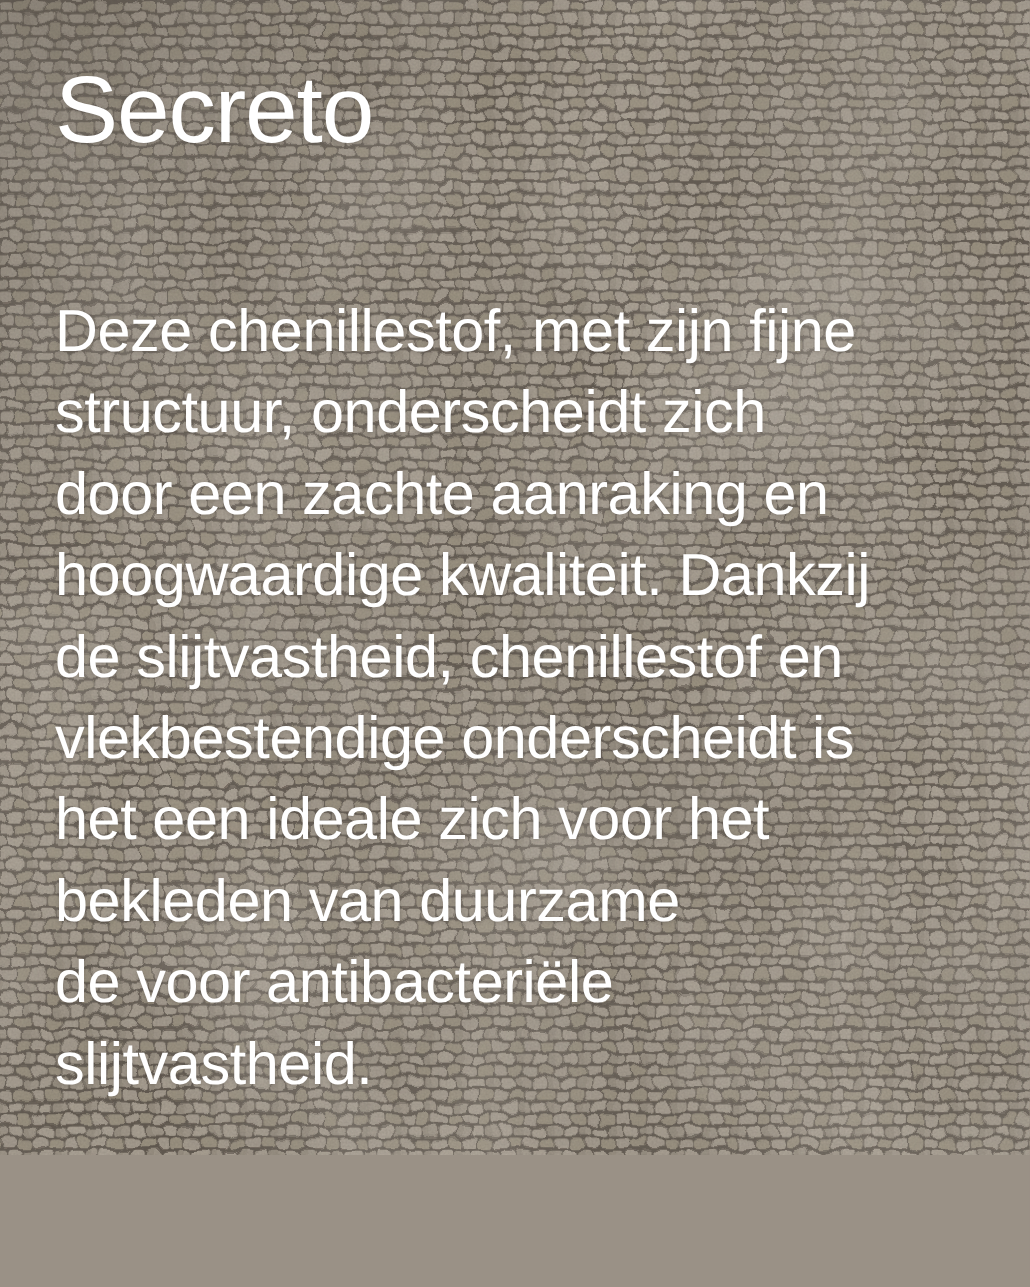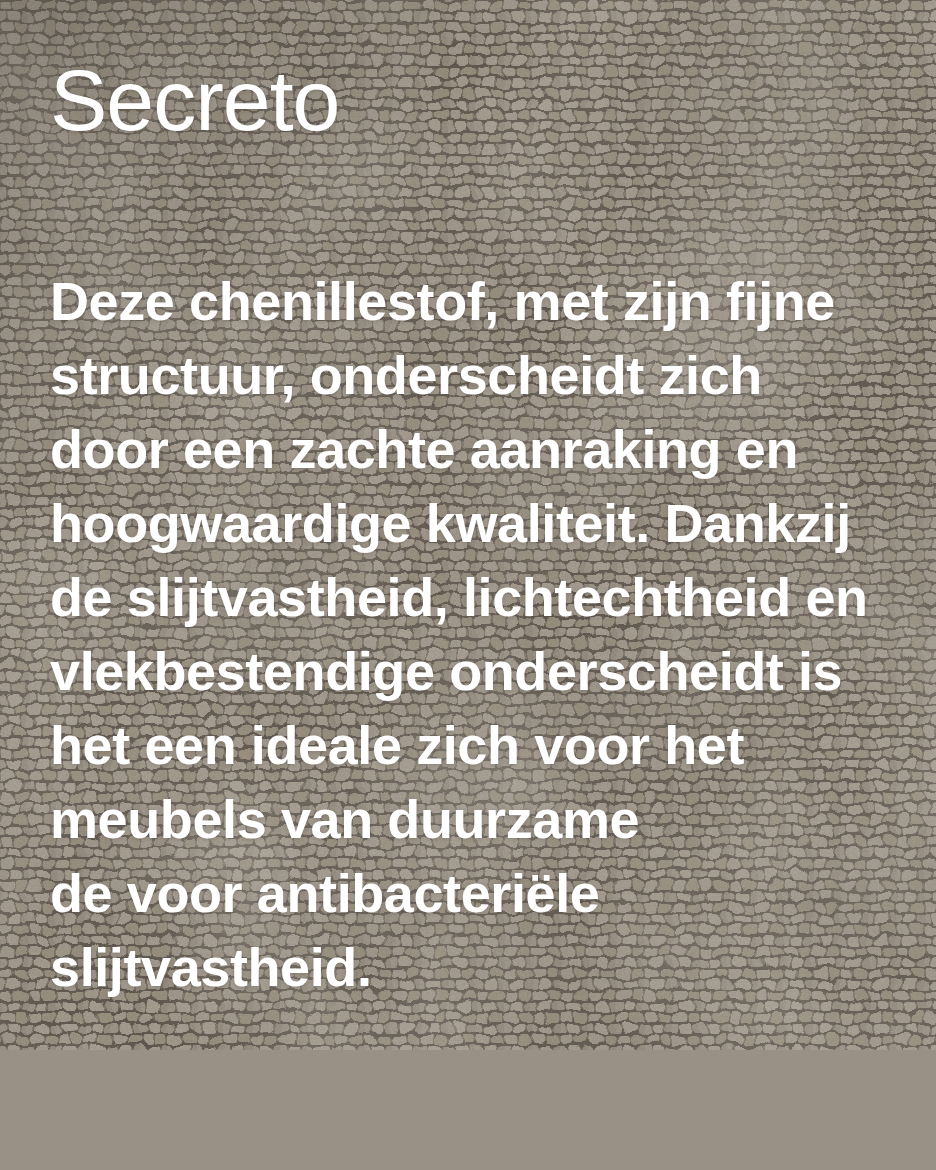--- a/index.html
+++ b/index.html
@@ -32,21 +32,21 @@
     color:var(--text);
   }
   .title{
     position:absolute;left:50px;top:57px;margin:0;
     font-size:86px;font-weight:400;letter-spacing:-1px;line-height:1;
     text-shadow:0 1px 4px rgba(74,66,58,0.30);
     white-space:nowrap;
   }
   .desc{
     position:absolute;left:50px;top:264px;width:870px;
-    font-size:54px;font-weight:700;letter-spacing:-0.4px;line-height:74px;
+    font-size:54px;font-weight:400;letter-spacing:-0.4px;line-height:74px;
     text-shadow:0 1px 4px rgba(74,66,58,0.30);
   }
   .desc-line{white-space:nowrap;}
 </style>
 </head>
 <body>
 
 <div class="screen">
 
   <svg class="texture" width="936" height="1170" viewBox="0 0 936 1170" aria-hidden="true">
@@ -88,22 +88,22 @@
   <div class="vignette"></div>
 
   <div class="content">
     <h1 class="title">Secreto</h1>
 
     <div class="desc">
       <div class="desc-line">Deze chenillestof, met zijn fijne</div>
       <div class="desc-line">structuur, onderscheidt zich</div>
       <div class="desc-line">door een zachte aanraking en</div>
       <div class="desc-line">hoogwaardige kwaliteit. Dankzij</div>
-      <div class="desc-line">de slijtvastheid, lichtechtheid en</div>
+      <div class="desc-line">de slijtvastheid, chenillestof en</div>
       <div class="desc-line">vlekbestendige onderscheidt is</div>
       <div class="desc-line">het een ideale zich voor het</div>
-      <div class="desc-line">meubels van duurzame</div>
+      <div class="desc-line">bekleden van duurzame</div>
       <div class="desc-line">de voor antibacteriële</div>
       <div class="desc-line">slijtvastheid.</div>
     </div>
   </div>
 
 </div>
 
 </body></html>

